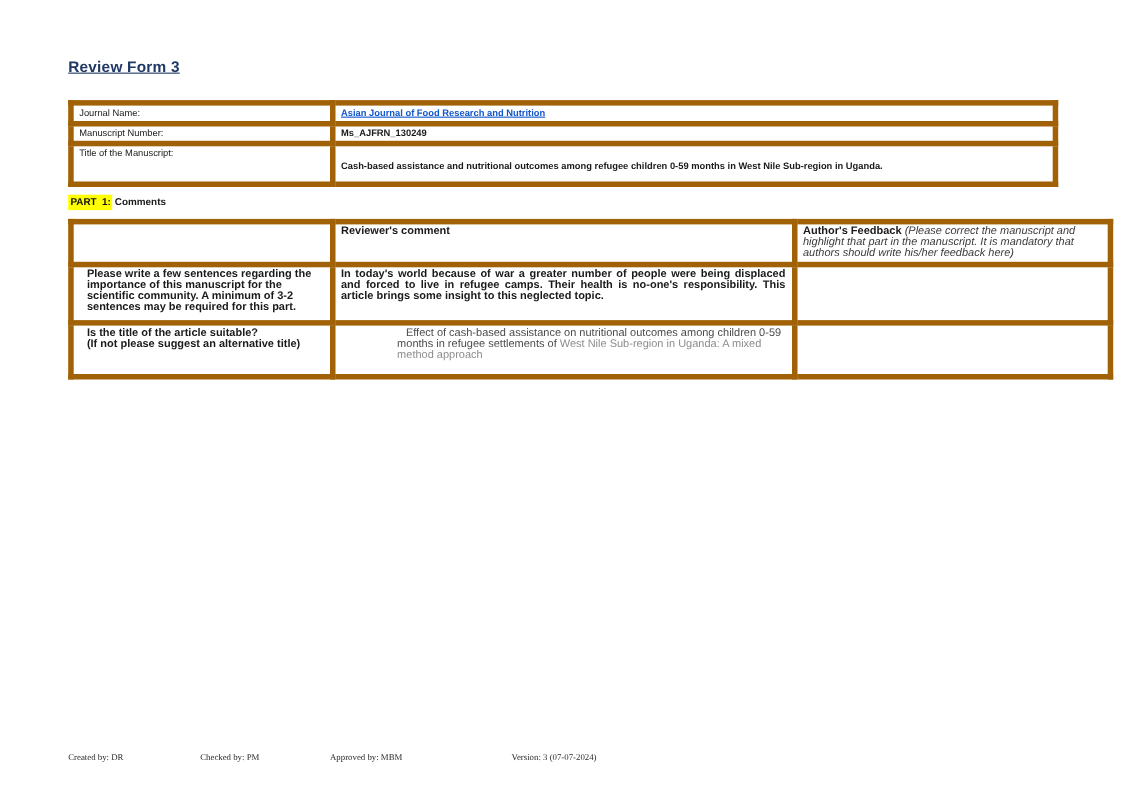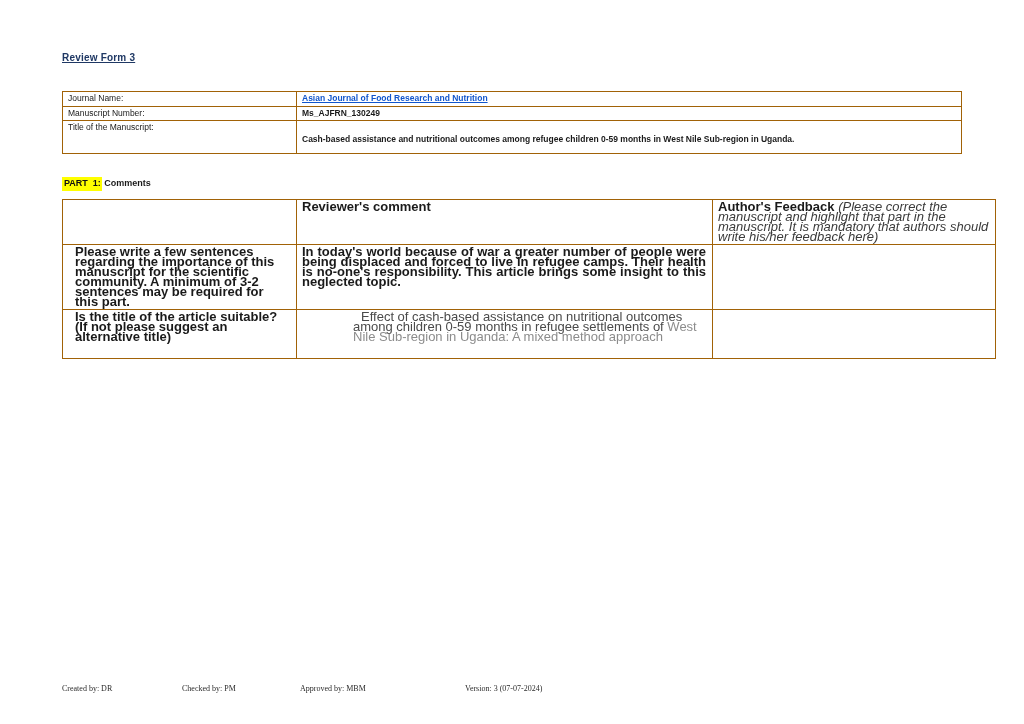--- a/index.html
+++ b/index.html
@@ -9,28 +9,28 @@
     font-family: "Liberation Sans", sans-serif;
     color: #1a1a1a;
     position: relative;
     overflow: hidden;
   }
   .page { position: absolute; inset: 0; background: #ffffff; }
 
   
   .doc-title {
     position: absolute; left: 62px; top: 52px;
-    font-size: 10px; font-weight: bold;
+    font-size: 14px; font-weight: bold;
     color: #1F3864; text-decoration: underline;
     letter-spacing: 0.2px;
   }
 
   
   table { border-collapse: collapse; table-layout: fixed; }
-  td { border: 1px solid #a16207; vertical-align: top; padding: 1px 5px; }
+  td { border: 5px solid #a16207; vertical-align: top; padding: 1px 5px; }
 
   
   .info-table {
     position: absolute; left: 62px; top: 91px;
     width: 900px;
     font-size: 8.5px; line-height: 10.5px;
   }
   .info-table .label-col { width: 223px; }
   .info-table td.value { font-weight: bold; }
   .journal-link {
@@ -46,21 +46,21 @@
   }
   .part-heading .hl {
     background: #FFFF00; color: #111; white-space: pre;
     padding: 1px 1px 3px 2px;
   }
 
   
   .comments-table {
     position: absolute; left: 62px; top: 199px;
     width: 900px;
-    font-size: 13px; line-height: 10px;
+    font-size: 10px; line-height: 10px;
   }
   .comments-table .c1 { width: 223px; }
   .comments-table .c2 { width: 405px; }
   .comments-table .c3 { width: 272px; }
   .comments-table td { padding: 2px 5px; }
   .th-cell { font-weight: bold; }
   .fb-note { font-weight: normal; font-style: italic; color: #3a3a3a; }
   .prompt-cell { font-weight: bold; padding-left: 12px !important; padding-right: 10px !important; }
   .comment-bold { font-weight: bold; text-align: justify; padding-right: 6px !important; margin-top: 20px; }
   .comment-plain { font-weight: normal; color: #4a4a4a; }

